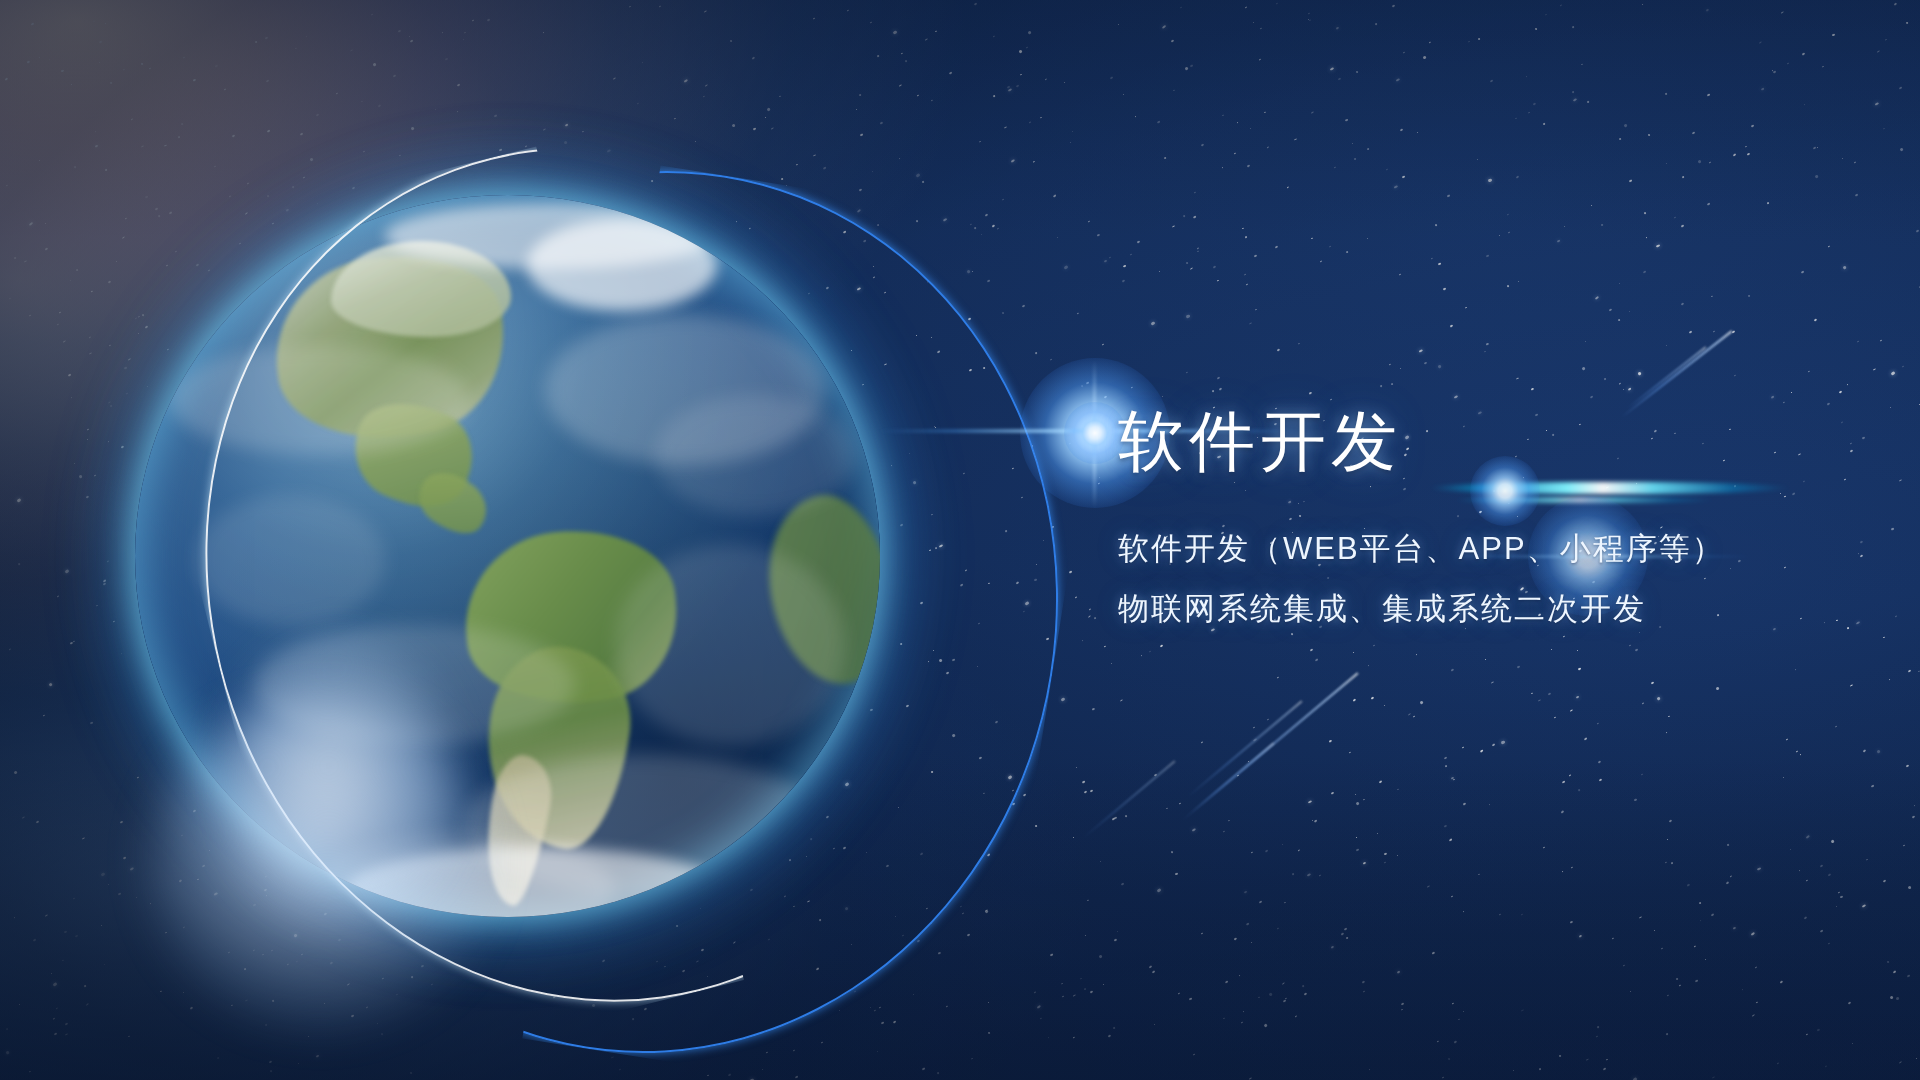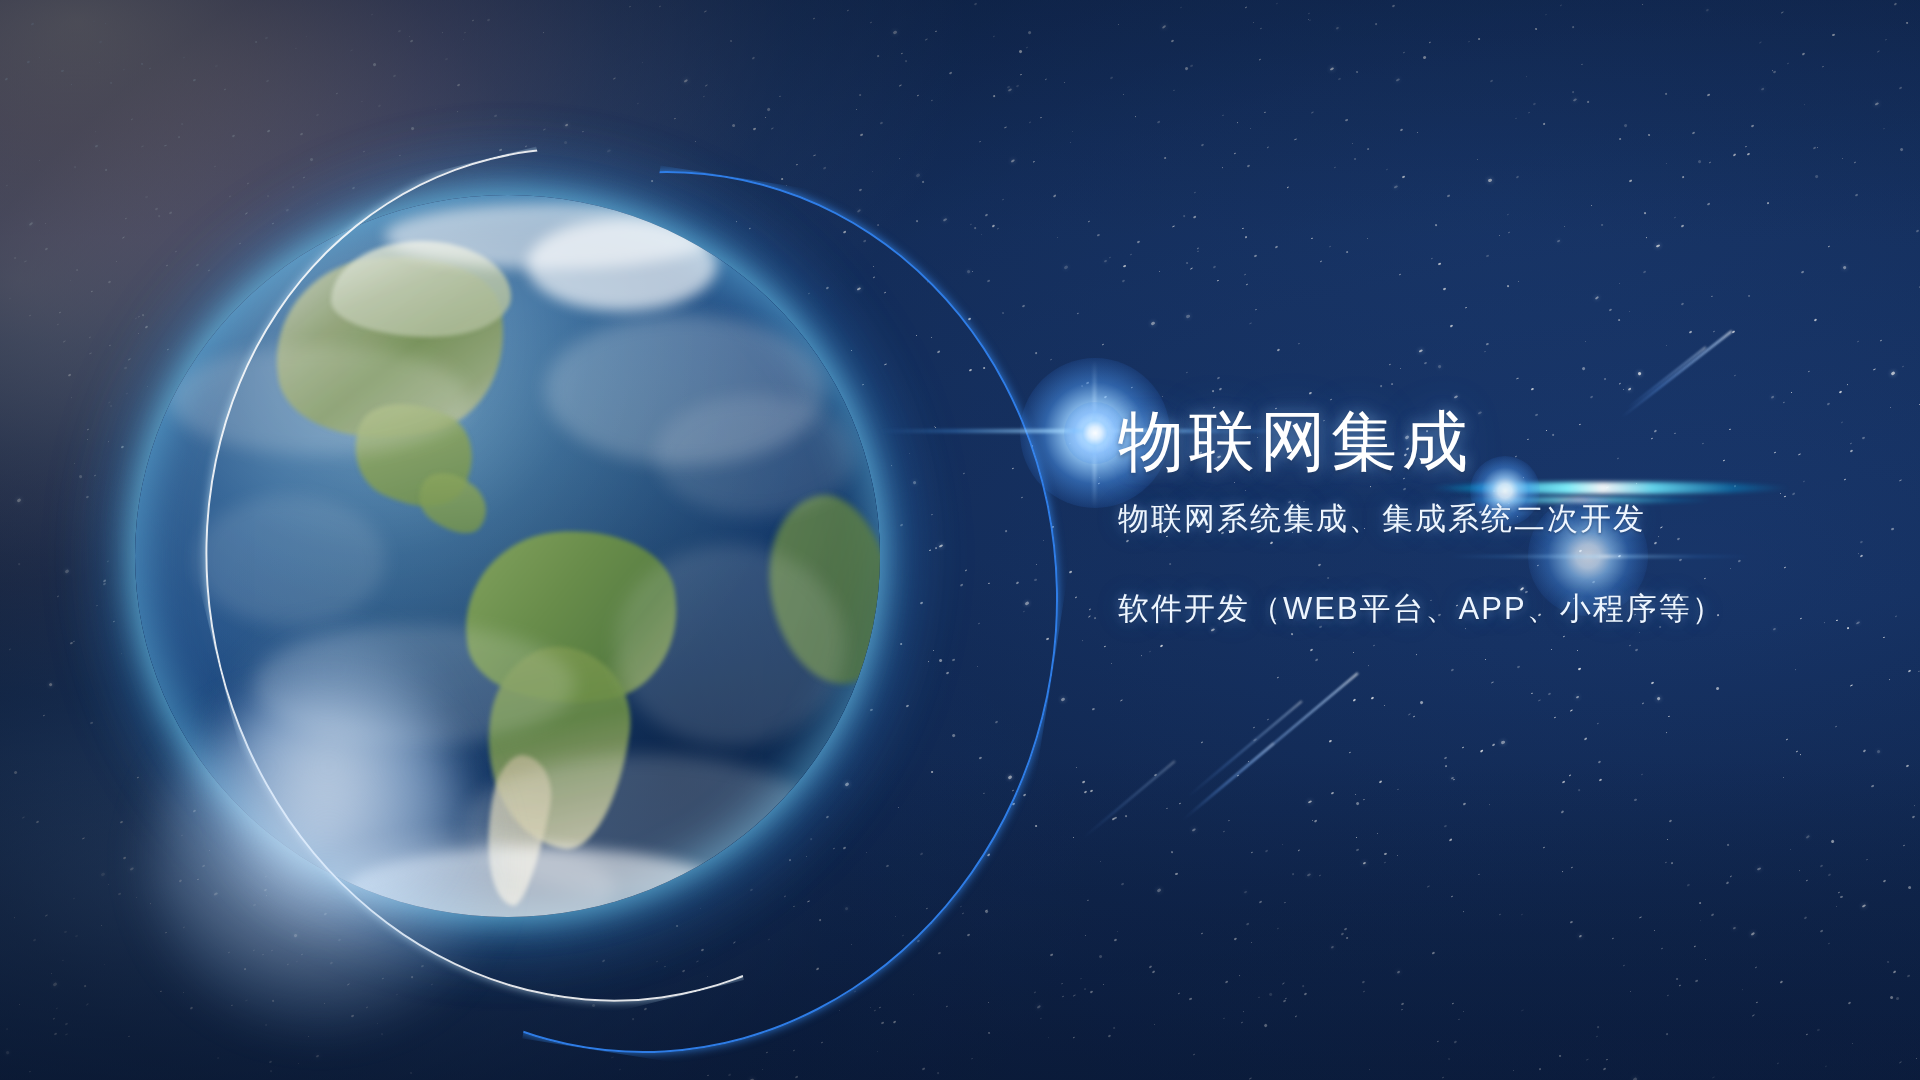--- a/index.html
+++ b/index.html
@@ -1411,18 +1411,18 @@
   <div class="flare-core" style="left:1064px;top:402px;width:62px;height:62px;opacity:0.95;"></div>
 
   <div class="streak-cyan" style="left:1430px;top:482px;width:360px;height:12px;"></div>
   <div class="streak-cyan" style="left:1455px;top:497px;width:260px;height:6px;opacity:0.7;"></div>
   <div class="flare-core" style="left:1470px;top:456px;width:70px;height:70px;opacity:0.9;"></div>
 
   <div class="flare-core" style="left:1528px;top:496px;width:120px;height:120px;opacity:0.72;"></div>
   <div class="flare-hbeam" style="left:1450px;top:555px;width:300px;height:3px;opacity:0.55;"></div>
 
   <div id="text-block">
-    <h1 id="main-title">物联网集成</h1>
+    <h1 id="main-title">软件开发</h1>
+    <p class="sub-line" id="sub-line-1">软件开发（WEB平台、APP、小程序等）</p>
     <p class="sub-line" id="sub-line-2">物联网系统集成、集成系统二次开发</p>
-    <p class="sub-line" id="sub-line-1">软件开发（WEB平台、APP、小程序等）</p>
   </div>
 
 </div>
 
 </body></html>

